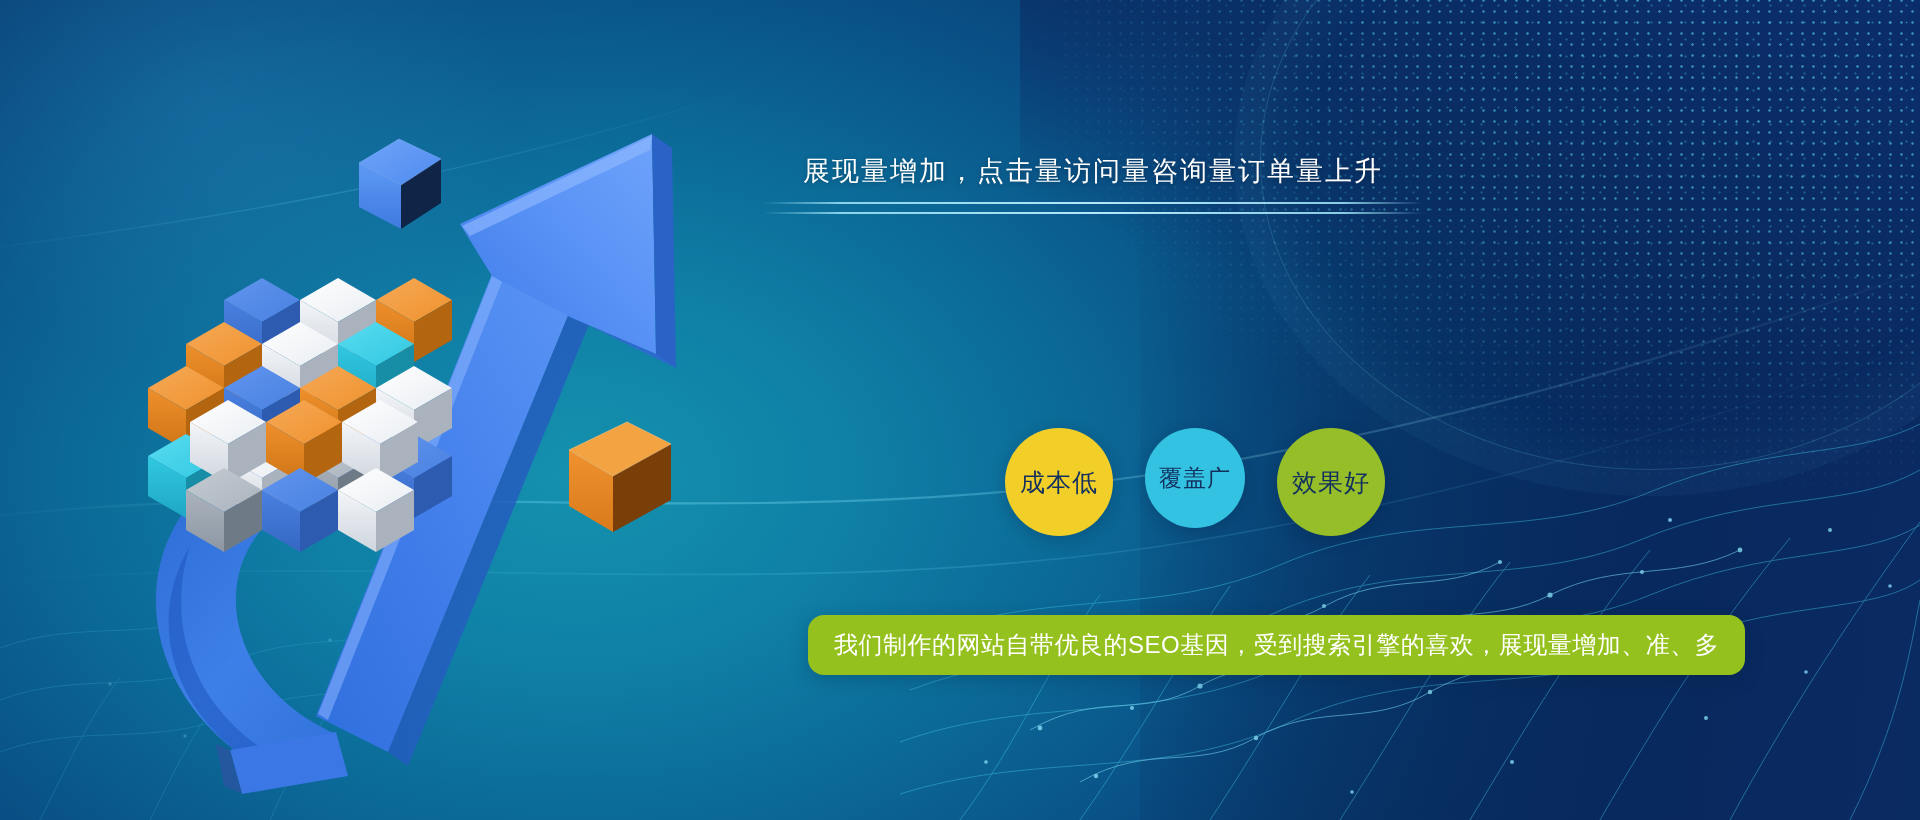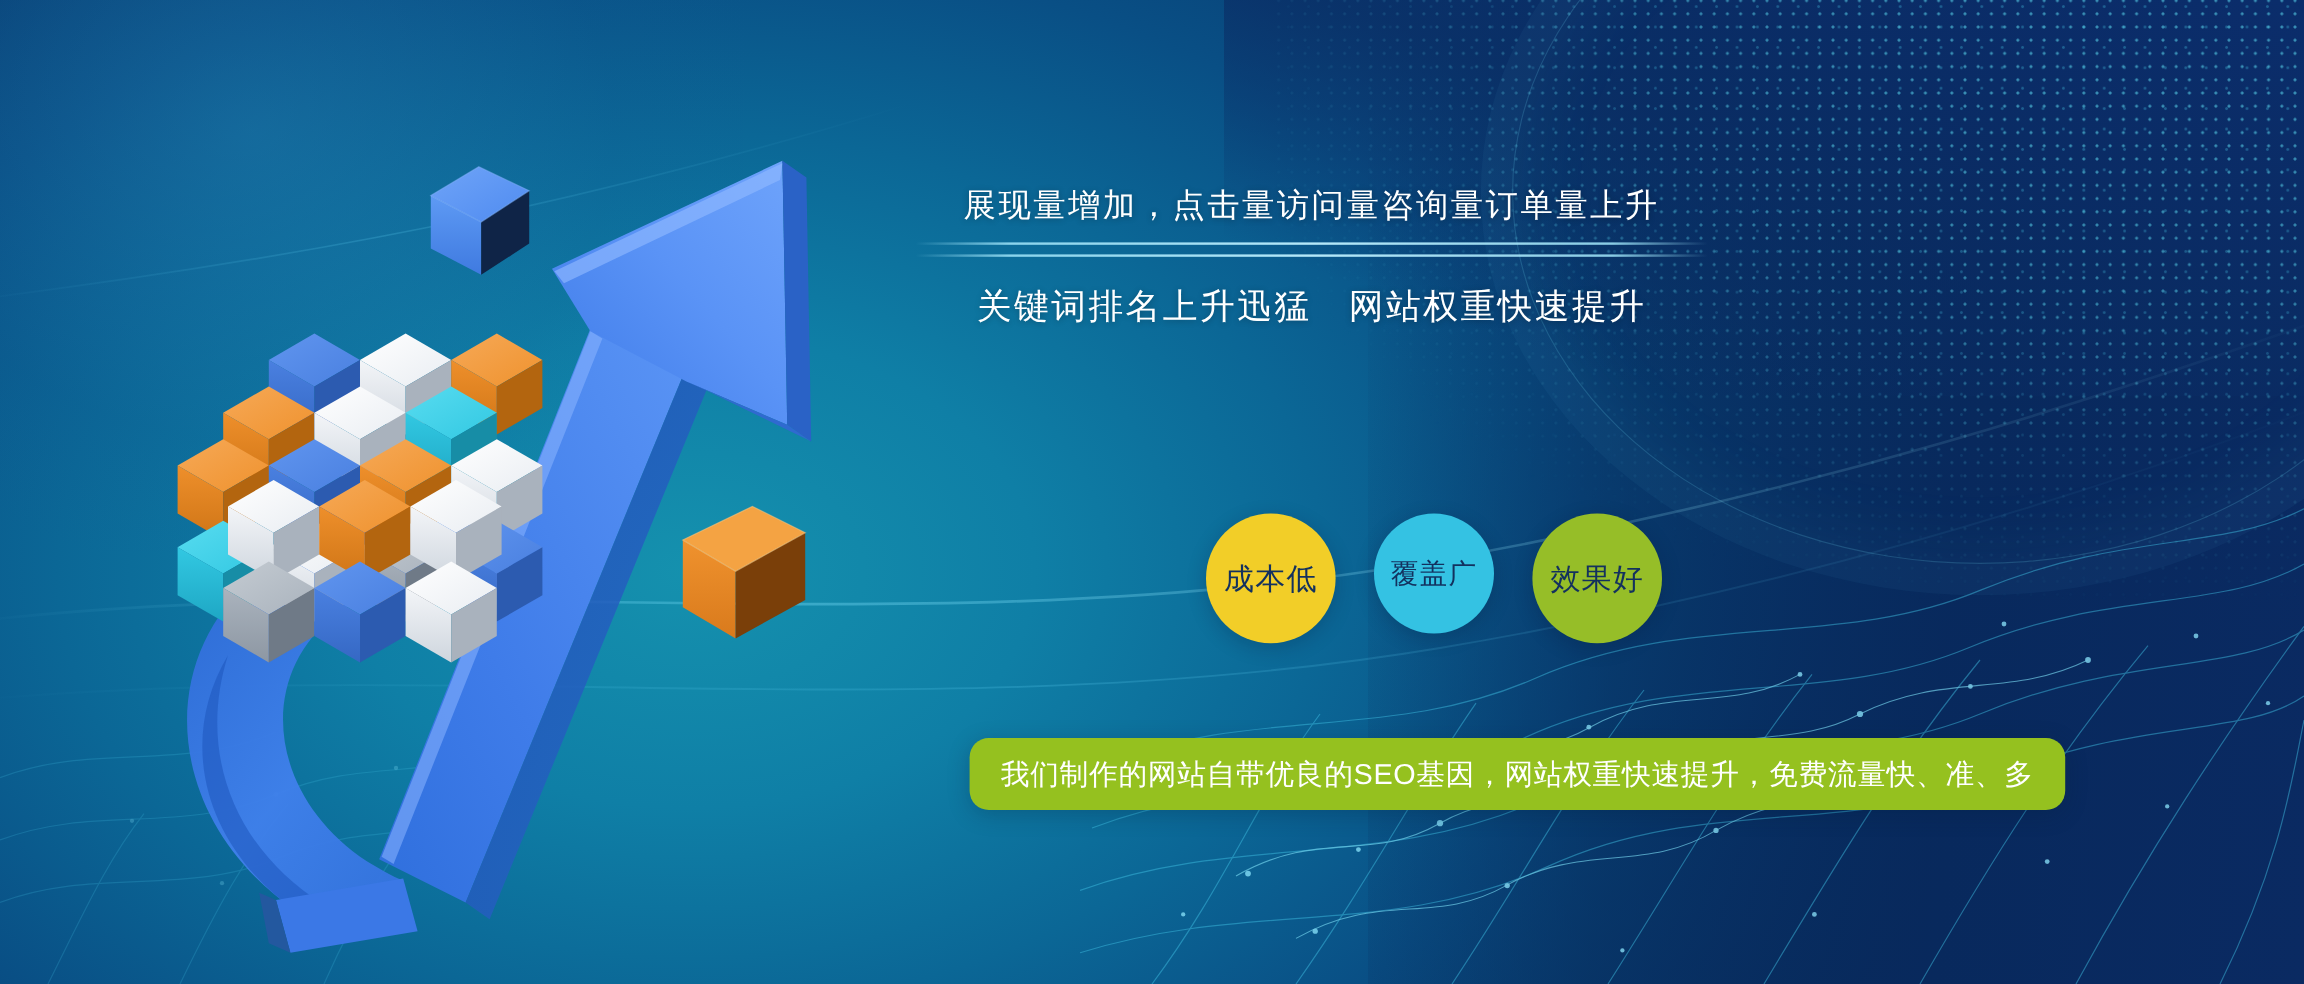--- a/index.html
+++ b/index.html
@@ -460,32 +460,31 @@
         <path d="M0,22 L38,44 L38,84 L0,62 Z" fill="url(#wF)"></path>
         <path d="M38,44 L76,22 L76,62 L38,84 Z" fill="#a9b2bd"></path>
       </g>
     </g>
   </svg>
 
   <div class="copy">
     <div class="line-top">展现量增加，点击量访问量咨询量订单量上升</div>
     <div class="rule"></div>
     <div class="rule bottom"></div>
-    <div class="line-sub">关键词排名上升迅猛　网站权重快速提升</div>
   </div>
 
   <div class="circles">
     <div class="circle c-yellow">
       <span>成本低</span>
     </div>
     <div class="circle c-cyan">
       <span>覆盖广</span>
     </div>
     <div class="circle c-green">
       <span>效果好</span>
     </div>
   </div>
 
   <div class="pill">
-    <span>我们制作的网站自带优良的SEO基因，网站权重快速提升，免费流量快、准、多</span>
+    <span>我们制作的网站自带优良的SEO基因，受到搜索引擎的喜欢，展现量增加、准、多</span>
   </div>
 
 </div>
 
 </body></html>

